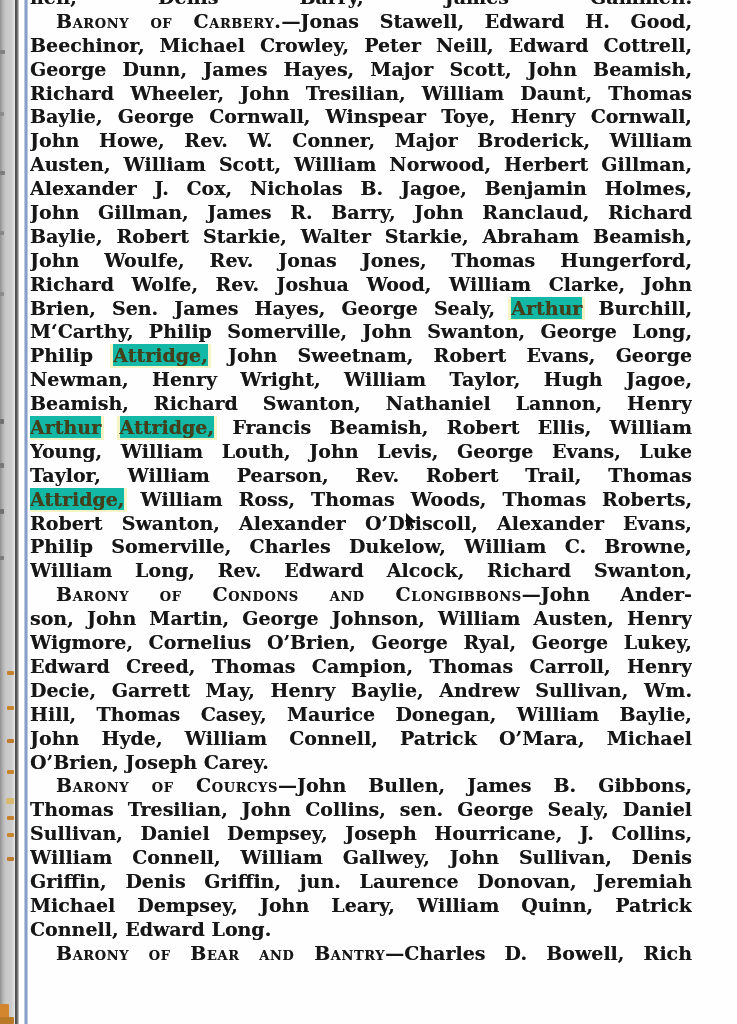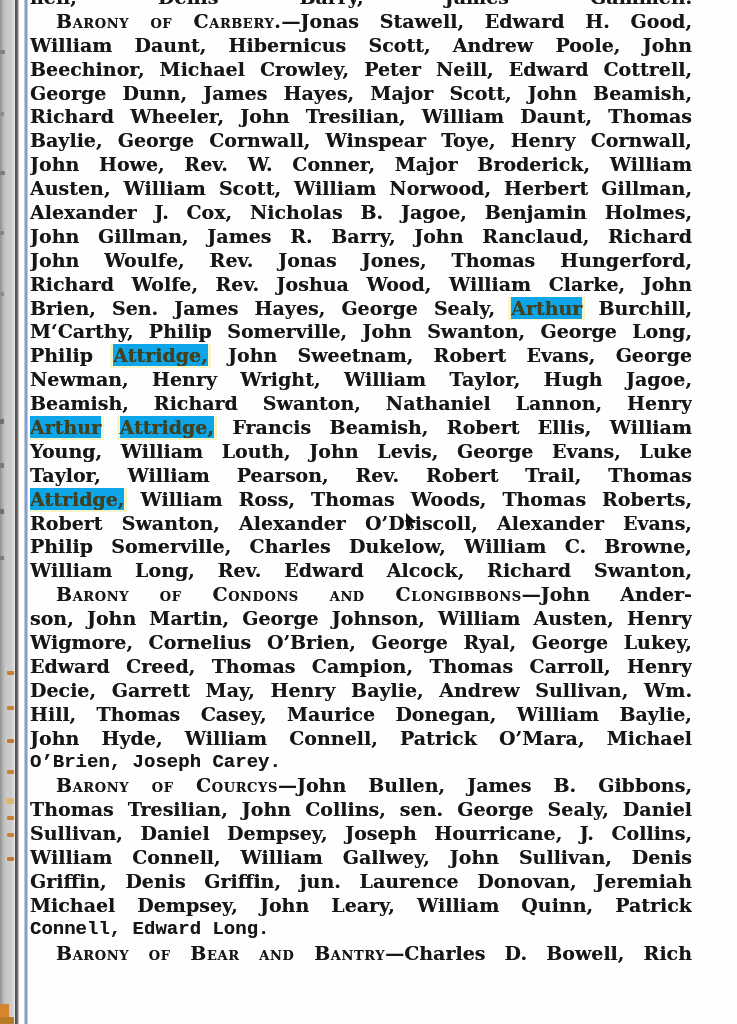--- a/index.html
+++ b/index.html
@@ -22,24 +22,24 @@
     position:absolute;left:24px;top:0;width:2px;height:1024px;
     background:#86a0cb;border-left:1px solid #bcc9e1;border-right:1px solid #bcc9e1;
   }
   .page-text{position:absolute;left:30px;top:-14px;width:662px;}
   .line{
     height:23.9px;line-height:23.9px;overflow:hidden;
     text-align:justify;text-align-last:justify;text-justify:inter-word;
     white-space:normal;
     text-shadow:0 0 0.5px rgba(25,25,25,0.55);
   }
-  .line.last{text-align:left;text-align-last:left;font-family:Liberation Mono, monospace;}
+  .line.last{text-align:left;text-align-last:left;}
   .line.ind{text-indent:26px;}
   .sc{font-variant-caps:small-caps;letter-spacing:0.6px;}
-  .hl{background:#0ea5e9;box-shadow:0 0 0 3px #f8f4c6;color:#454019;}
+  .hl{background:#14b8a6;box-shadow:0 0 0 3px #f8f4c6;color:#454019;}
   .cursor{position:absolute;left:405px;top:513px;width:12px;height:17px;}
 </style>
 </head>
 <body>
 
 <div class="edge-strip">
     <div class="edge-mark" style="left: 0px; top: 50px; width: 5px; height: 4px; background: rgb(128, 128, 128);"></div>
     <div class="edge-mark" style="left: 0px; top: 112px; width: 4px; height: 4px; background: rgb(138, 138, 138);"></div>
     <div class="edge-mark" style="left: 0px; top: 171px; width: 5px; height: 4px; background: rgb(125, 125, 125);"></div>
     <div class="edge-mark" style="left: 0px; top: 231px; width: 4px; height: 4px; background: rgb(133, 133, 133);"></div>
@@ -58,29 +58,29 @@
     <div class="edge-mark" style="left: 7px; top: 857px; width: 7px; height: 4px; background: rgb(192, 124, 44);"></div>
     <div class="edge-mark" style="left: 0px; top: 1004px; width: 9px; height: 14px; background: rgb(212, 134, 46);"></div>
     <div class="edge-mark" style="left: 0px; top: 1017px; width: 14px; height: 7px; background: rgb(185, 122, 40);"></div>
   </div>
 <div class="fold-line"></div>
 <div class="blue-line"></div>
 
 <div class="page-text">
     <div class="line"><span>nell, Denis Barry, James Gammell.</span></div>
     <div class="line ind"><span class="sc">Barony of Carbery.</span><span>—Jonas Stawell, Edward H. Good,</span></div>
-    <div class="line"><span>William Daunt, Hibernicus Scott, Andrew Poole, John</span></div>
     <div class="line"><span>Beechinor, Michael Crowley, Peter Neill, Edward Cottrell,</span></div>
     <div class="line"><span>George Dunn, James Hayes, Major Scott, John Beamish,</span></div>
     <div class="line"><span>Richard Wheeler, John Tresilian, William Daunt, Thomas</span></div>
     <div class="line"><span>Baylie, George Cornwall, Winspear Toye, Henry Cornwall,</span></div>
     <div class="line"><span>John Howe, Rev. W. Conner, Major Broderick, William</span></div>
     <div class="line"><span>Austen, William Scott, William Norwood, Herbert Gillman,</span></div>
     <div class="line"><span>Alexander J. Cox, Nicholas B. Jagoe, Benjamin Holmes,</span></div>
     <div class="line"><span>John Gillman, James R. Barry, John Ranclaud, Richard</span></div>
+    <div class="line"><span>Baylie, Robert Starkie, Walter Starkie, Abraham Beamish,</span></div>
     <div class="line"><span>John Woulfe, Rev. Jonas Jones, Thomas Hungerford,</span></div>
     <div class="line"><span>Richard Wolfe, Rev. Joshua Wood, William Clarke, John</span></div>
     <div class="line"><span>Brien, Sen. James Hayes, George Sealy, </span><span class="hl">Arthur</span><span> Burchill,</span></div>
     <div class="line"><span>M‘Carthy, Philip Somerville, John Swanton, George Long,</span></div>
     <div class="line"><span>Philip </span><span class="hl">Attridge,</span><span> John Sweetnam, Robert Evans, George</span></div>
     <div class="line"><span>Newman, Henry Wright, William Taylor, Hugh Jagoe,</span></div>
     <div class="line"><span>Beamish, Richard Swanton, Nathaniel Lannon, Henry</span></div>
     <div class="line"><span class="hl">Arthur</span><span> </span><span class="hl">Attridge,</span><span> Francis Beamish, Robert Ellis, William</span></div>
     <div class="line"><span>Young, William Louth, John Levis, George Evans, Luke</span></div>
     <div class="line"><span>Taylor, William Pearson, Rev. Robert Trail, Thomas</span></div>

